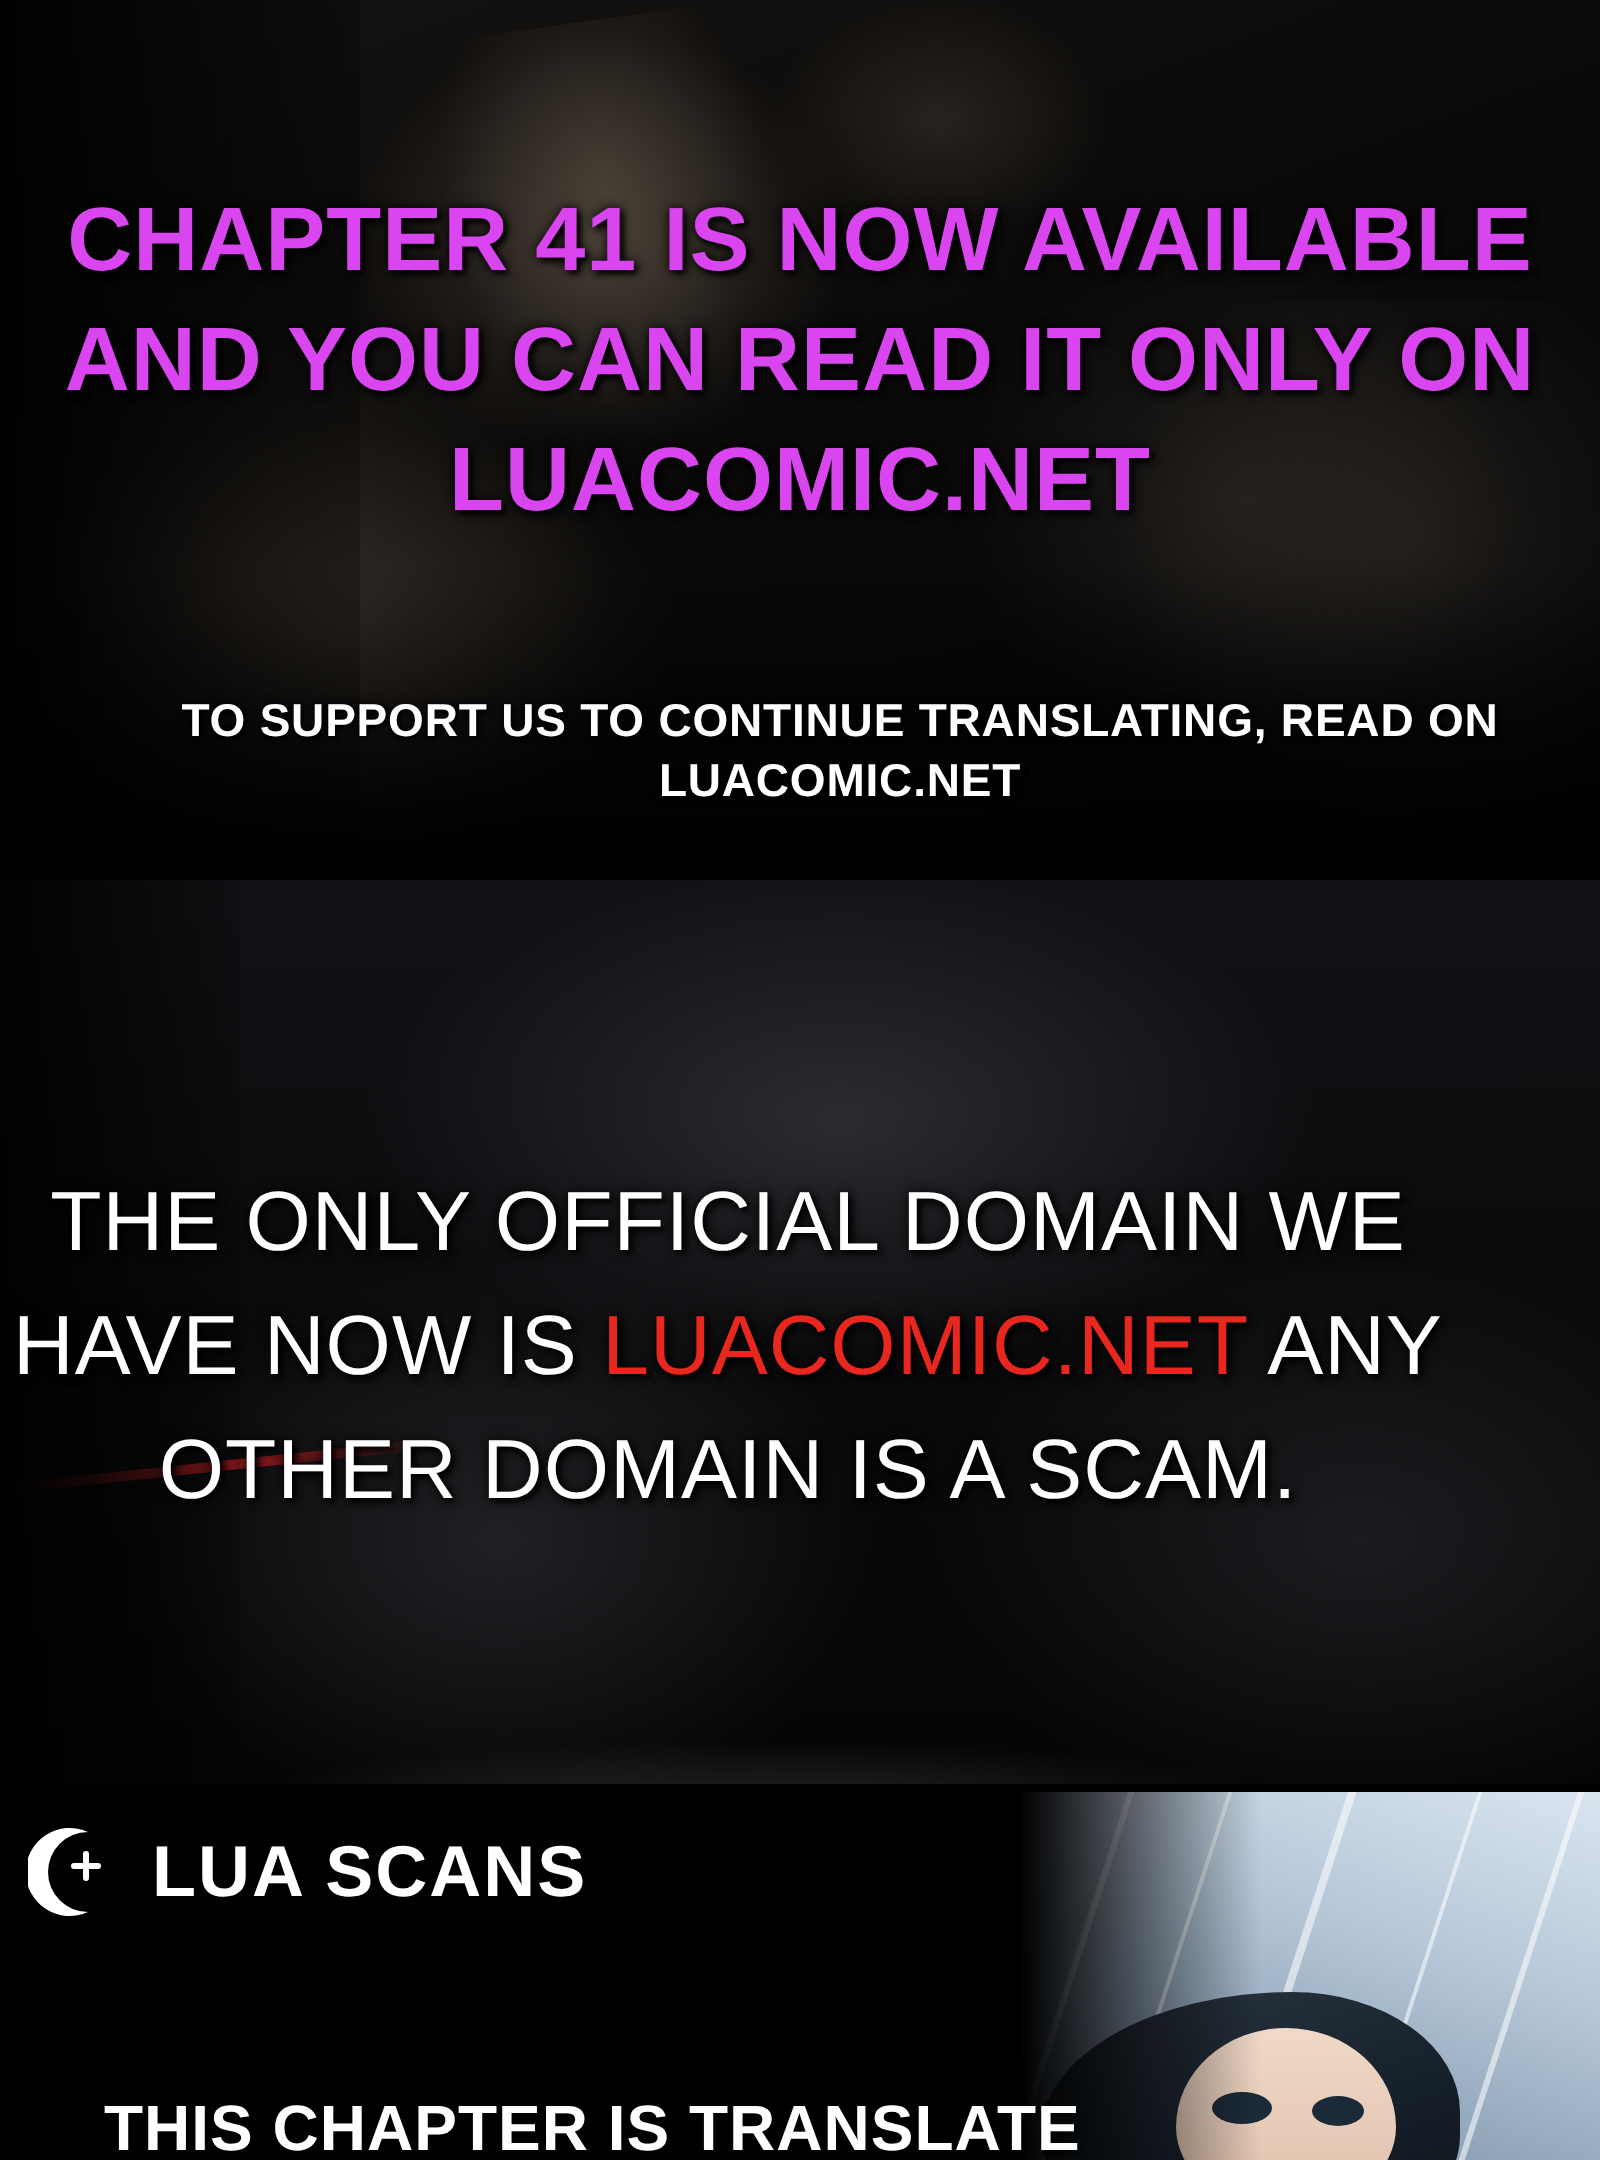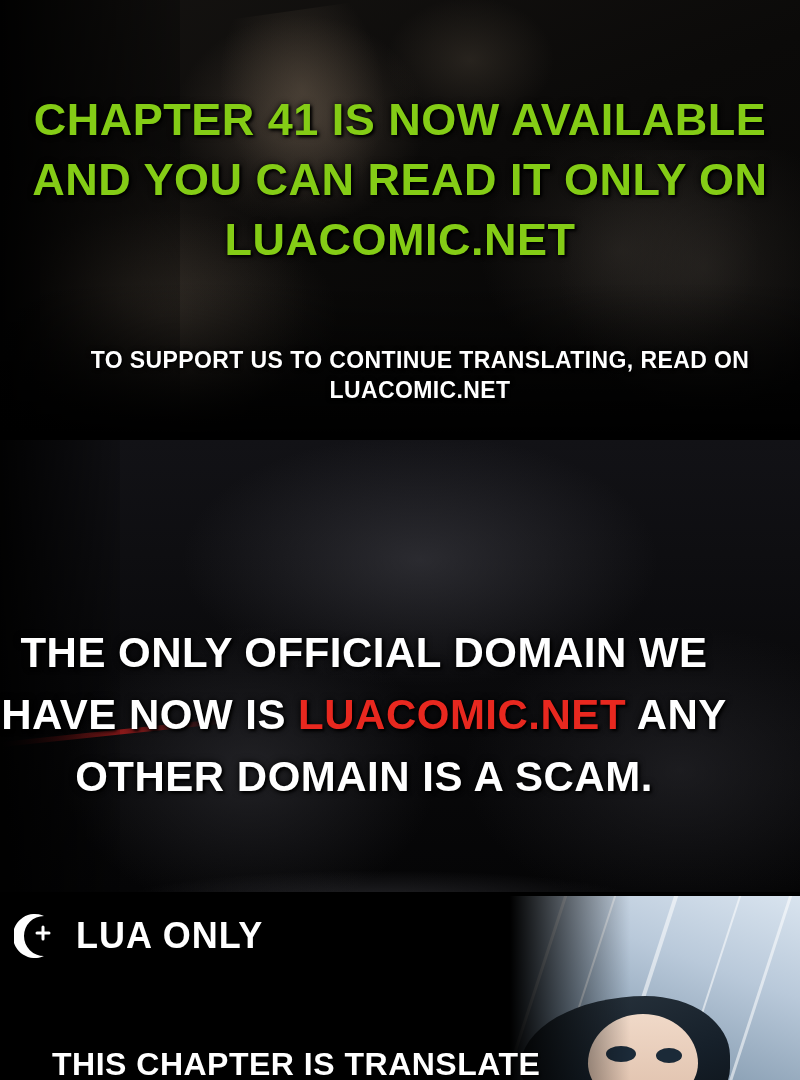--- a/index.html
+++ b/index.html
@@ -70,21 +70,21 @@
     left: 0; bottom: 0;
     width: 800px; height: 150px;
     background: linear-gradient(0deg, rgba(0,0,0,0.95), rgba(0,0,0,0));
   }
 
   .p1-headline {
     position: absolute;
     left: 0; top: 90px;
     width: 800px;
     text-align: center;
-    color: #84cc16;
+    color: #d946ef;
     font-size: 45px;
     line-height: 60px;
     font-weight: bold;
     letter-spacing: 0.5px;
     text-shadow: 0 0 6px rgba(0,0,0,0.9), 2px 2px 3px rgba(0,0,0,0.95);
   }
   .p1-sub {
     position: absolute;
     left: 0; top: 345px;
     width: 800px;
@@ -137,24 +137,23 @@
     background: linear-gradient(90deg, rgba(0,0,0,0.9), rgba(0,0,0,0.15));
   }
   .p2-headline {
     position: absolute;
     left: 0; top: 140px;
     width: 728px;
     text-align: center;
     color: #ffffff;
     font-size: 42px;
     line-height: 62px;
-    font-weight: bold;
+    font-weight: normal;
     letter-spacing: 0.5px;
     text-shadow: 0 0 7px rgba(0,0,0,0.95), 2px 2px 3px rgba(0,0,0,0.95);
-    margin-top: 42px;
   }
   .p2-headline .hl {
     color: #e8281f;
     text-shadow: 0 0 7px rgba(0,0,0,0.95), 2px 2px 3px rgba(0,0,0,0.95);
   }
 
   
   .panel3 {
     position: absolute;
     left: 0; top: 892px;
@@ -285,19 +284,19 @@
       <div class="p3-fade"></div>
     </div>
 
     <div class="p3-brand">
       <span class="moon-icon">
         <svg width="48" height="48" viewBox="0 0 48 48" aria-hidden="true">
           <path d="M30 4 A20 20 0 1 0 30 44 A22 22 0 1 1 30 4 Z" fill="#ffffff"></path>
           <path d="M29 15 v12 M23 21 h12" stroke="#ffffff" stroke-width="3" stroke-linecap="round" fill="none"></path>
         </svg>
       </span>
-      <span class="p3-brand-name">LUA ONLY</span>
+      <span class="p3-brand-name">LUA SCANS</span>
     </div>
 
     <div class="p3-credit">THIS CHAPTER IS TRANSLATE</div>
   </div>
 
 </div>
 
 </body></html>

